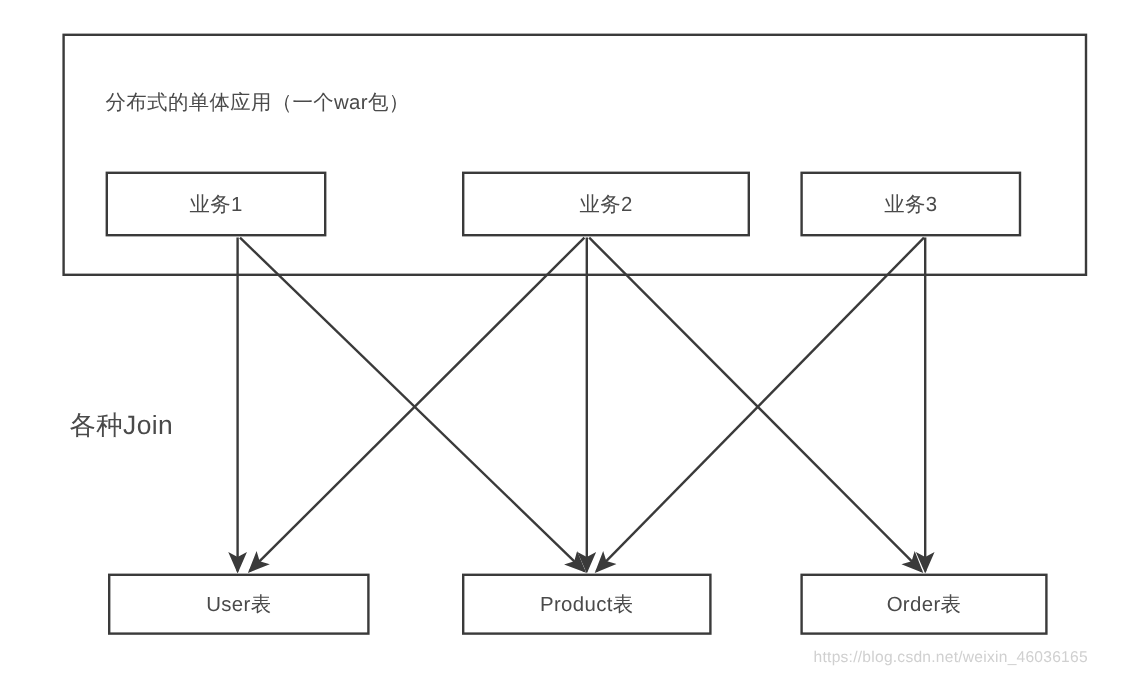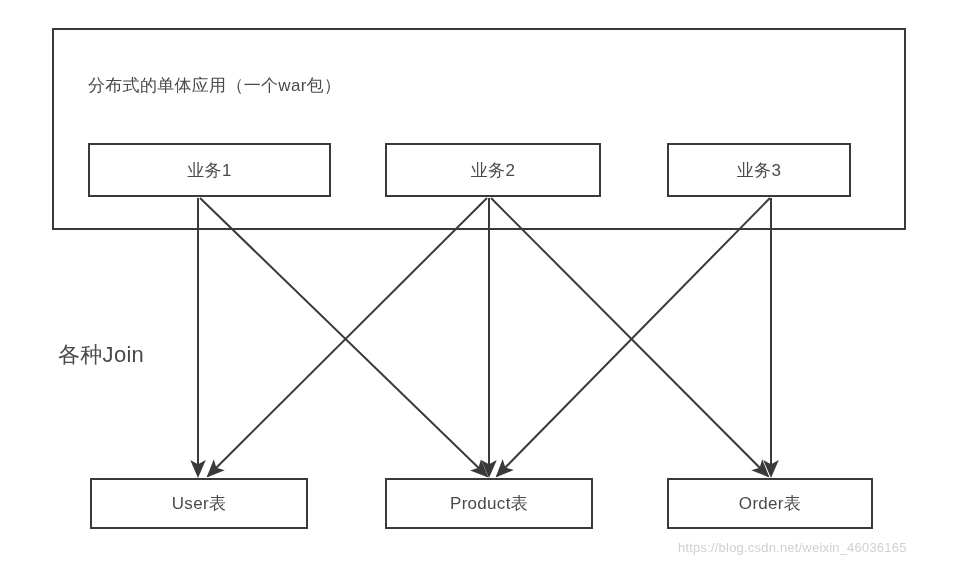--- a/index.html
+++ b/index.html
@@ -85,24 +85,24 @@
         <line x1="489" y1="198" x2="489" y2="476" stroke="#3a3a3a" stroke-width="2" marker-end="url(#arrowhead)"></line>
         <line x1="491" y1="198" x2="768" y2="476" stroke="#3a3a3a" stroke-width="2" marker-end="url(#arrowhead)"></line>
         <line x1="770" y1="198" x2="497" y2="476" stroke="#3a3a3a" stroke-width="2" marker-end="url(#arrowhead)"></line>
         <line x1="771" y1="198" x2="771" y2="476" stroke="#3a3a3a" stroke-width="2" marker-end="url(#arrowhead)"></line>
       </g>
   </svg>
 
   <div class="container-box" id="container-box" style="left: 52px; top: 28px; width: 854px; height: 202px;"></div>
   <div class="container-title" id="container-title" style="left: 88px; top: 74px;">分布式的单体应用（一个war包）</div>
 
-  <div class="node-box" id="svc-0" style="left: 88px; top: 143px; width: 243px; height: 54px;">
+  <div class="node-box" id="svc-0" style="left: 88px; top: 143px; width: 184px; height: 54px;">
     <span class="node-label">业务1</span>
   </div>
-  <div class="node-box" id="svc-1" style="left: 385px; top: 143px; width: 216px; height: 54px;">
+  <div class="node-box" id="svc-1" style="left: 385px; top: 143px; width: 240px; height: 54px;">
     <span class="node-label">业务2</span>
   </div>
   <div class="node-box" id="svc-2" style="left: 667px; top: 143px; width: 184px; height: 54px;">
     <span class="node-label">业务3</span>
   </div>
 
   <div class="node-box" id="tbl-0" style="left: 90px; top: 478px; width: 218px; height: 51px; justify-content: center;">
     <span class="node-label">User表</span>
   </div>
   <div class="node-box" id="tbl-1" style="left: 385px; top: 478px; width: 208px; height: 51px;">

